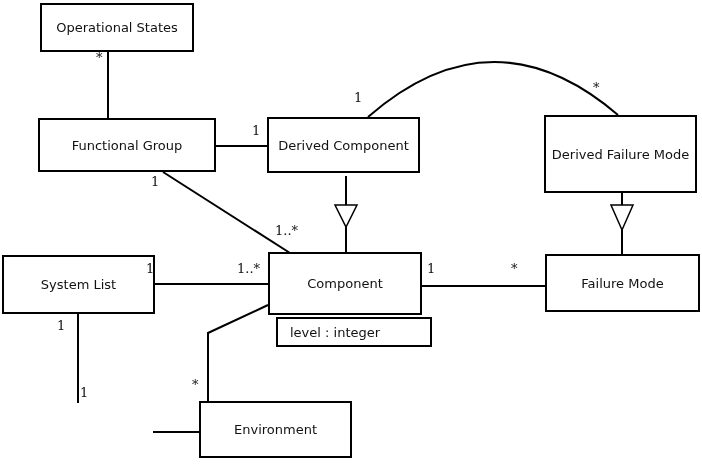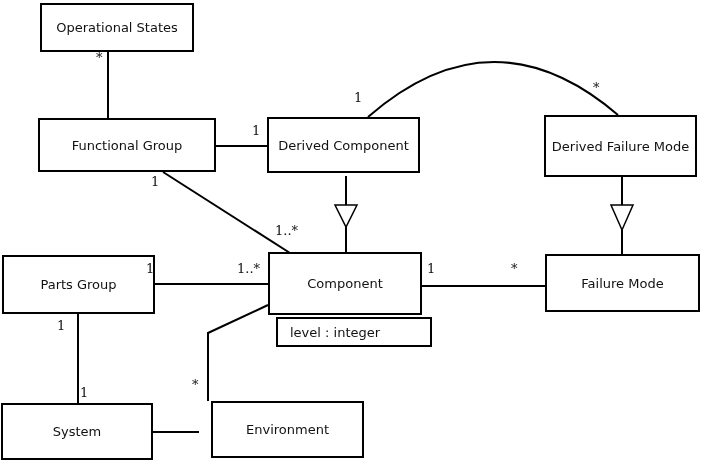--- a/index.html
+++ b/index.html
@@ -80,44 +80,41 @@
   </div>
 
   <div class="uml-box" style="left:38px; top:118px; width:178px; height:54px;">
     <span>Functional Group</span>
   </div>
 
   <div class="uml-box" style="left:267px; top:117px; width:153px; height:56px;">
     <span>Derived Component</span>
   </div>
 
-  <div class="uml-box" style="left:544px; top:115px; width:153px; height:62px;">
+  <div class="uml-box" style="left:544px; top:115px; width:153px; height:78px;">
     <span>Derived Failure Mode</span>
   </div>
 
   <div class="uml-box" style="left:2px; top:255px; width:153px; height:59px;">
-    <span>Parts Group</span>
+    <span>System List</span>
   </div>
 
   <div class="uml-box" style="left:268px; top:252px; width:154px; height:63px;">
     <span>Component</span>
   </div>
   <div class="uml-box attr" style="left:276px; top:317px; width:156px; height:30px;">
     <span>level : integer</span>
   </div>
 
   <div class="uml-box" style="left:545px; top:254px; width:155px; height:58px;">
     <span>Failure Mode</span>
   </div>
 
-  <div class="uml-box" style="left:1px; top:403px; width:152px; height:57px;">
-    <span>System</span>
-  </div>
 
-  <div class="uml-box" style="left:211px; top:401px; width:153px; height:57px;">
+  <div class="uml-box" style="left:199px; top:401px; width:153px; height:57px;">
     <span>Environment</span>
   </div>
 
   <span class="mult" style="left:96px;  top:51px;">*</span>
   <span class="mult" style="left:252px; top:124px;">1</span>
   <span class="mult" style="left:354px; top:91px;">1</span>
   <span class="mult" style="left:593px; top:81px;">*</span>
   <span class="mult" style="left:151px; top:175px;">1</span>
   <span class="mult" style="left:275px; top:224px;">1..*</span>
   <span class="mult" style="left:146px; top:262px;">1</span>

